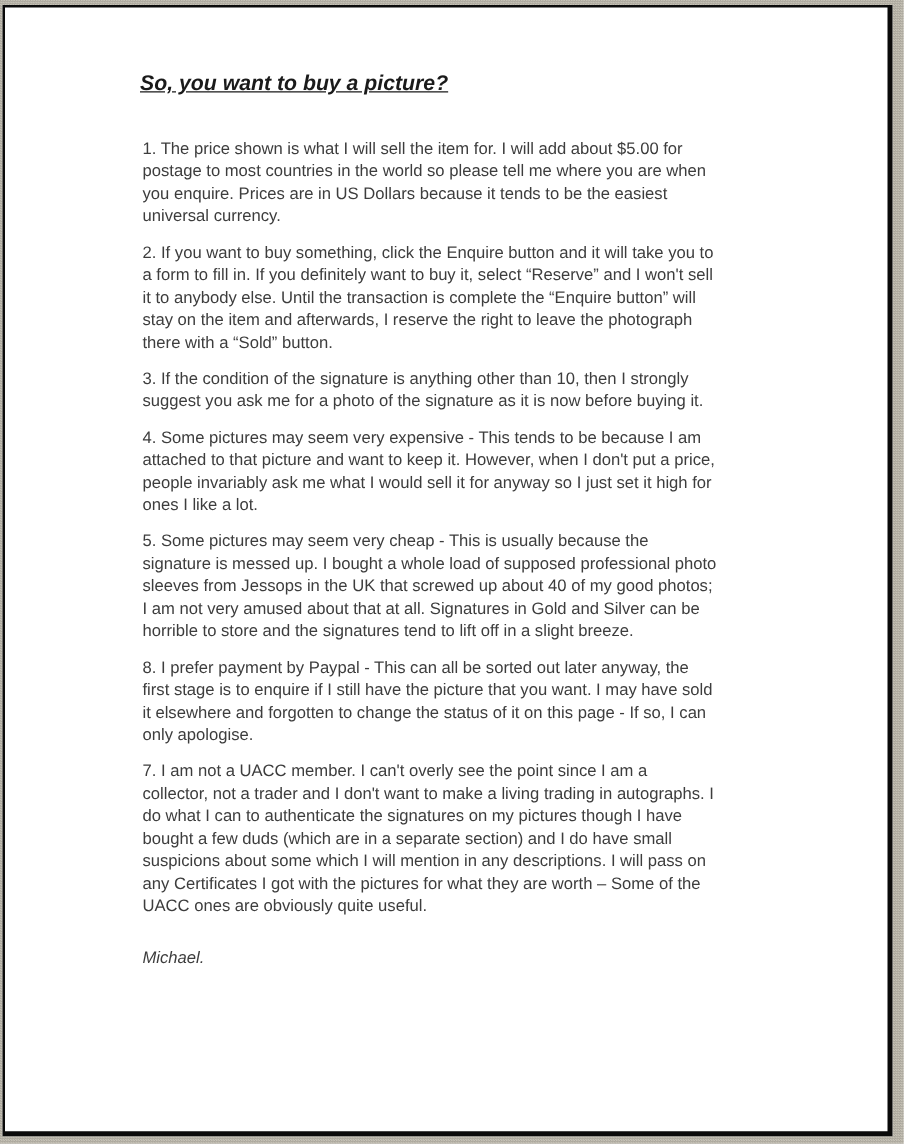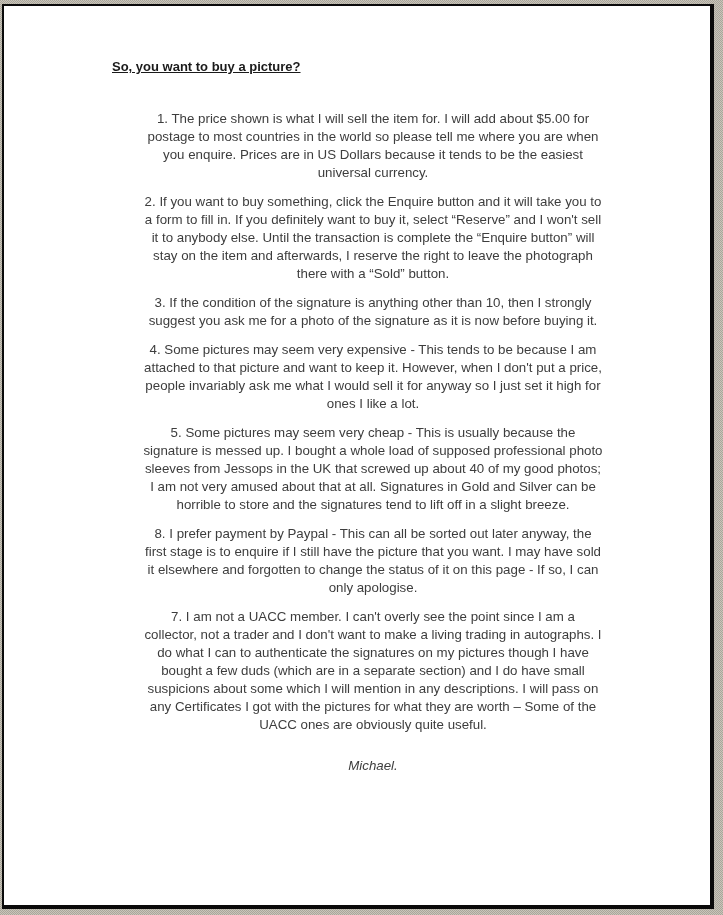--- a/index.html
+++ b/index.html
@@ -32,33 +32,33 @@
     border-bottom-width: 4px;
   }
   .content {
     position: absolute;
     left: 108px;
     top: 52px;
     width: 520px;
     color: var(--text, #3d3d3d);
   }
   .doc-title {
-    font-size: 13px;
+    font-size: 17px;
     line-height: 18px;
     font-weight: bold;
     text-decoration: underline;
     margin: 0 0 34px 0;
     color: #1a1a1a;
+    font-style: italic;
   }
   .para {
     font-size: 13.3px;
     line-height: 18px;
     margin: 0 0 11px 2px;
     white-space: pre; 
-    text-align: center;
   }
   .signature {
     margin-top: 23px;
     font-style: italic;
   }
 </style>
 </head>
 <body>
 
 <div class="desktop">

